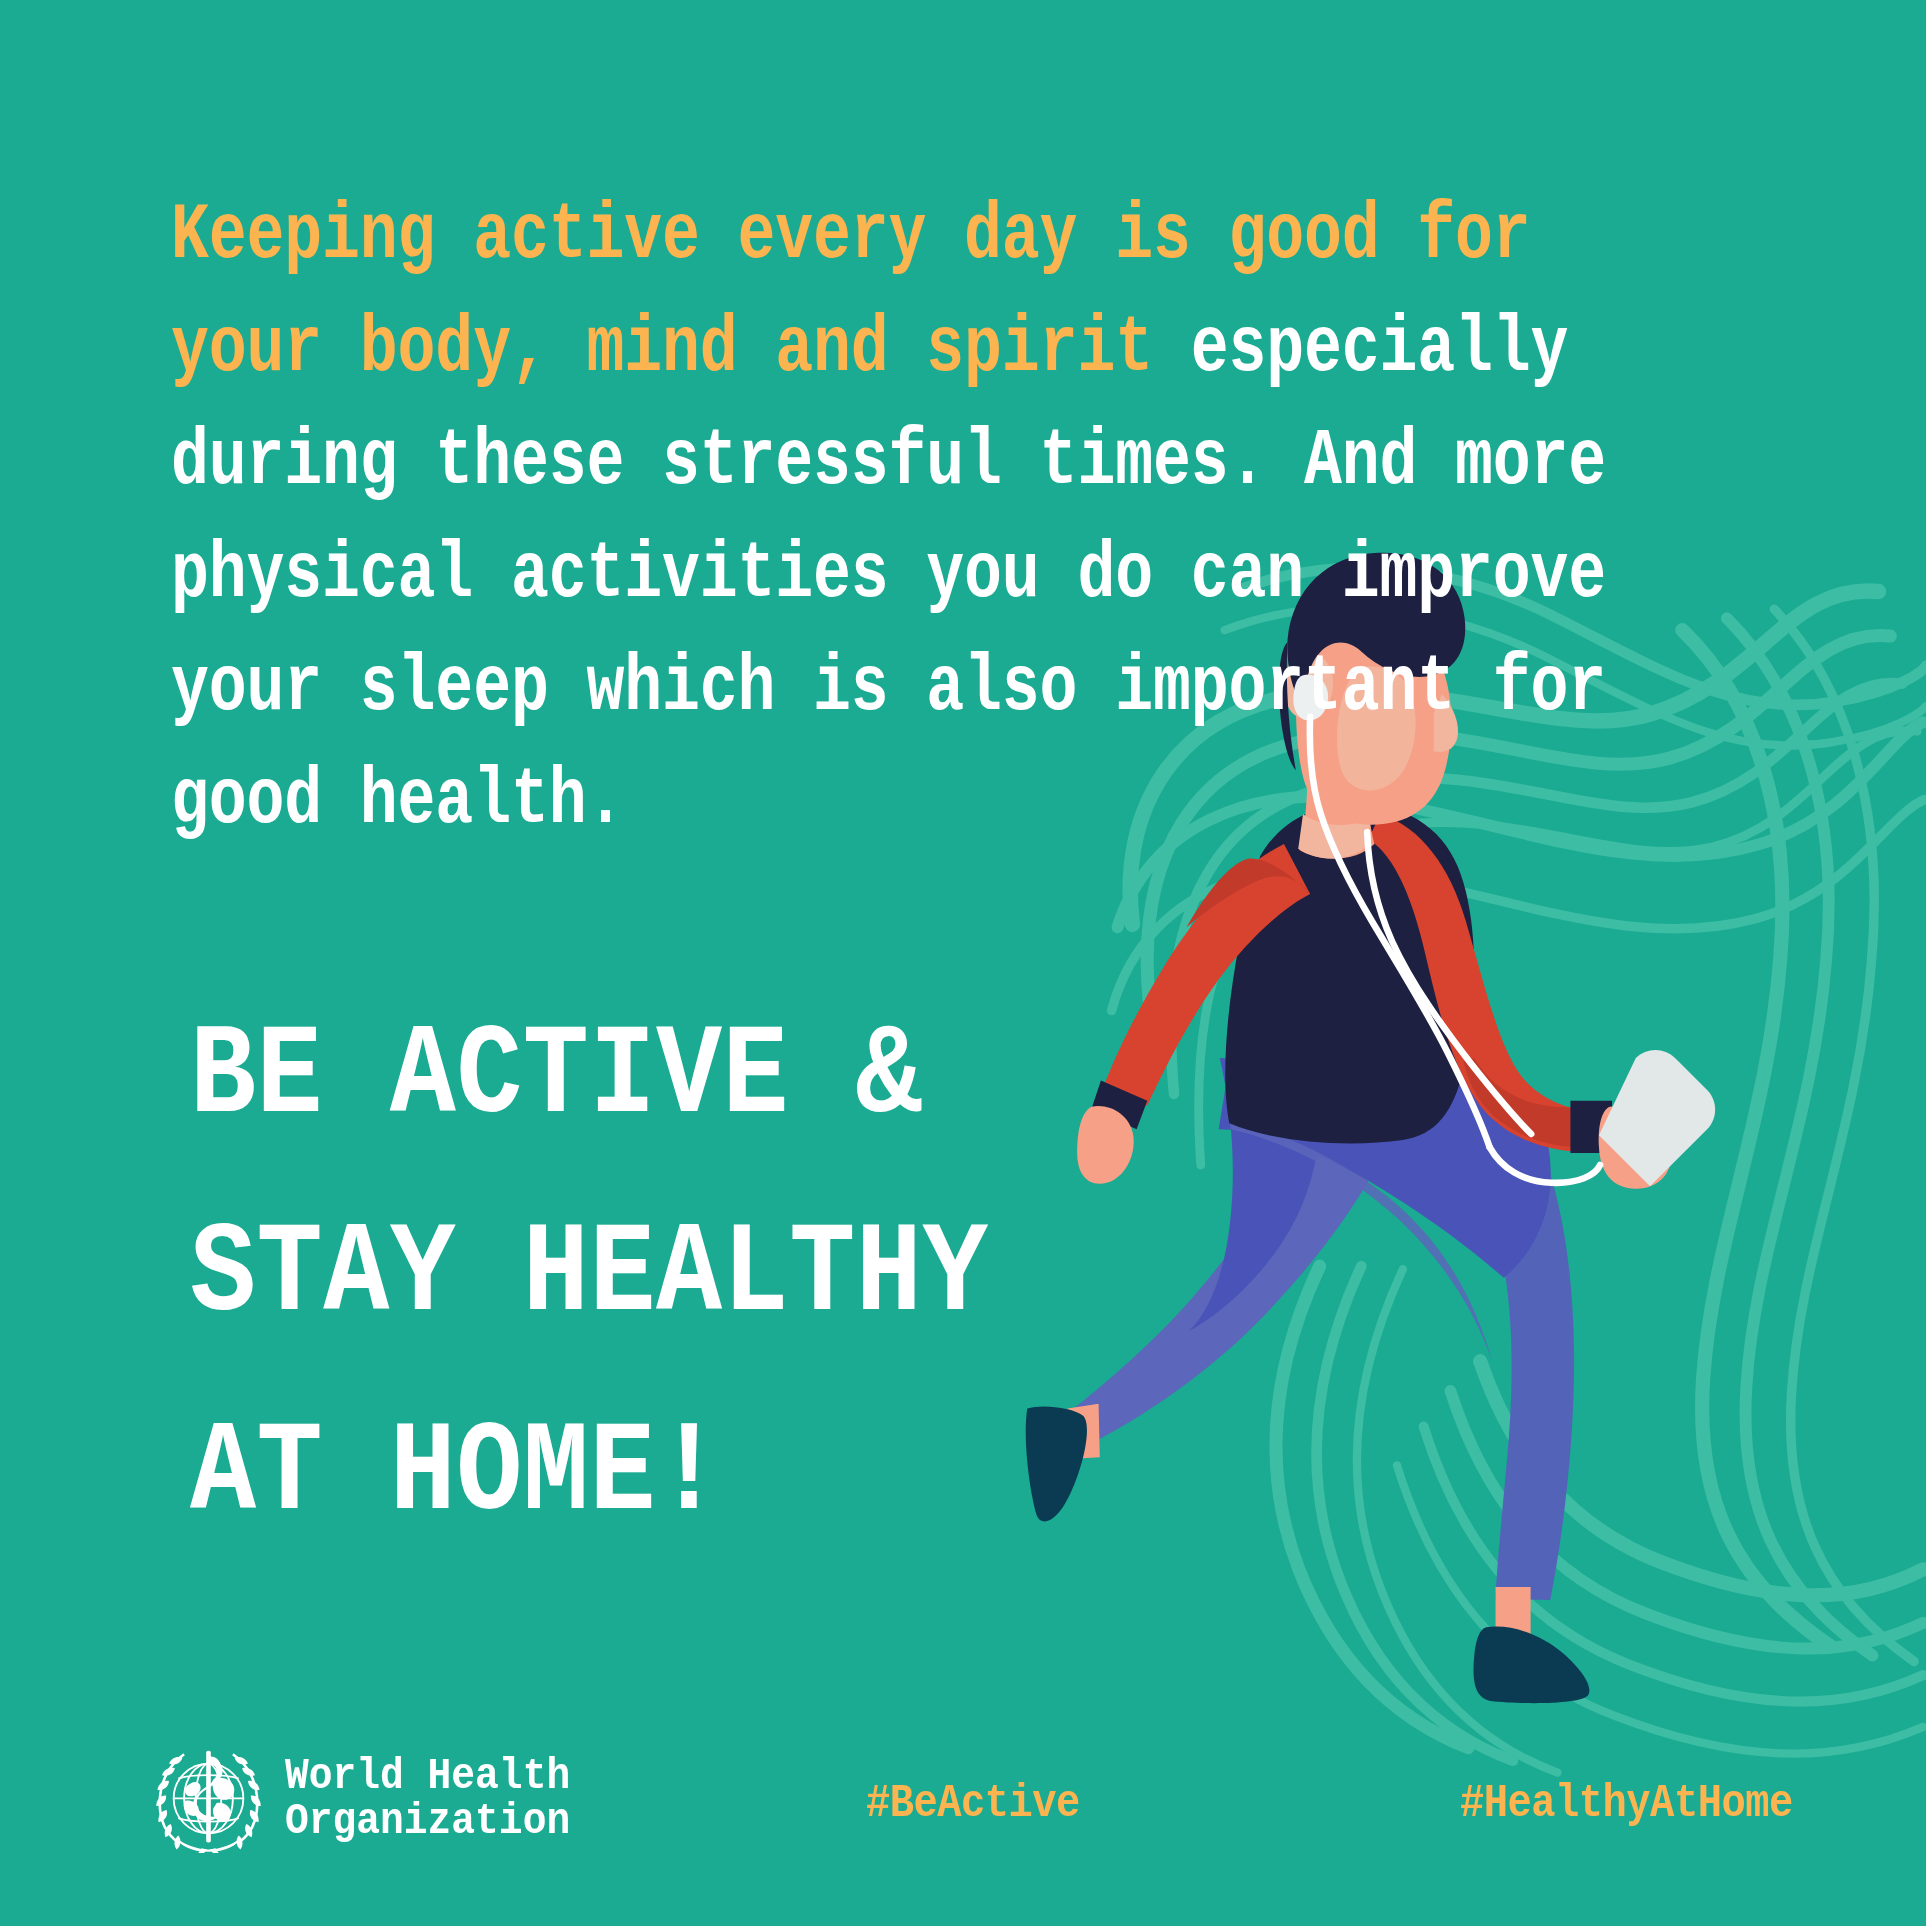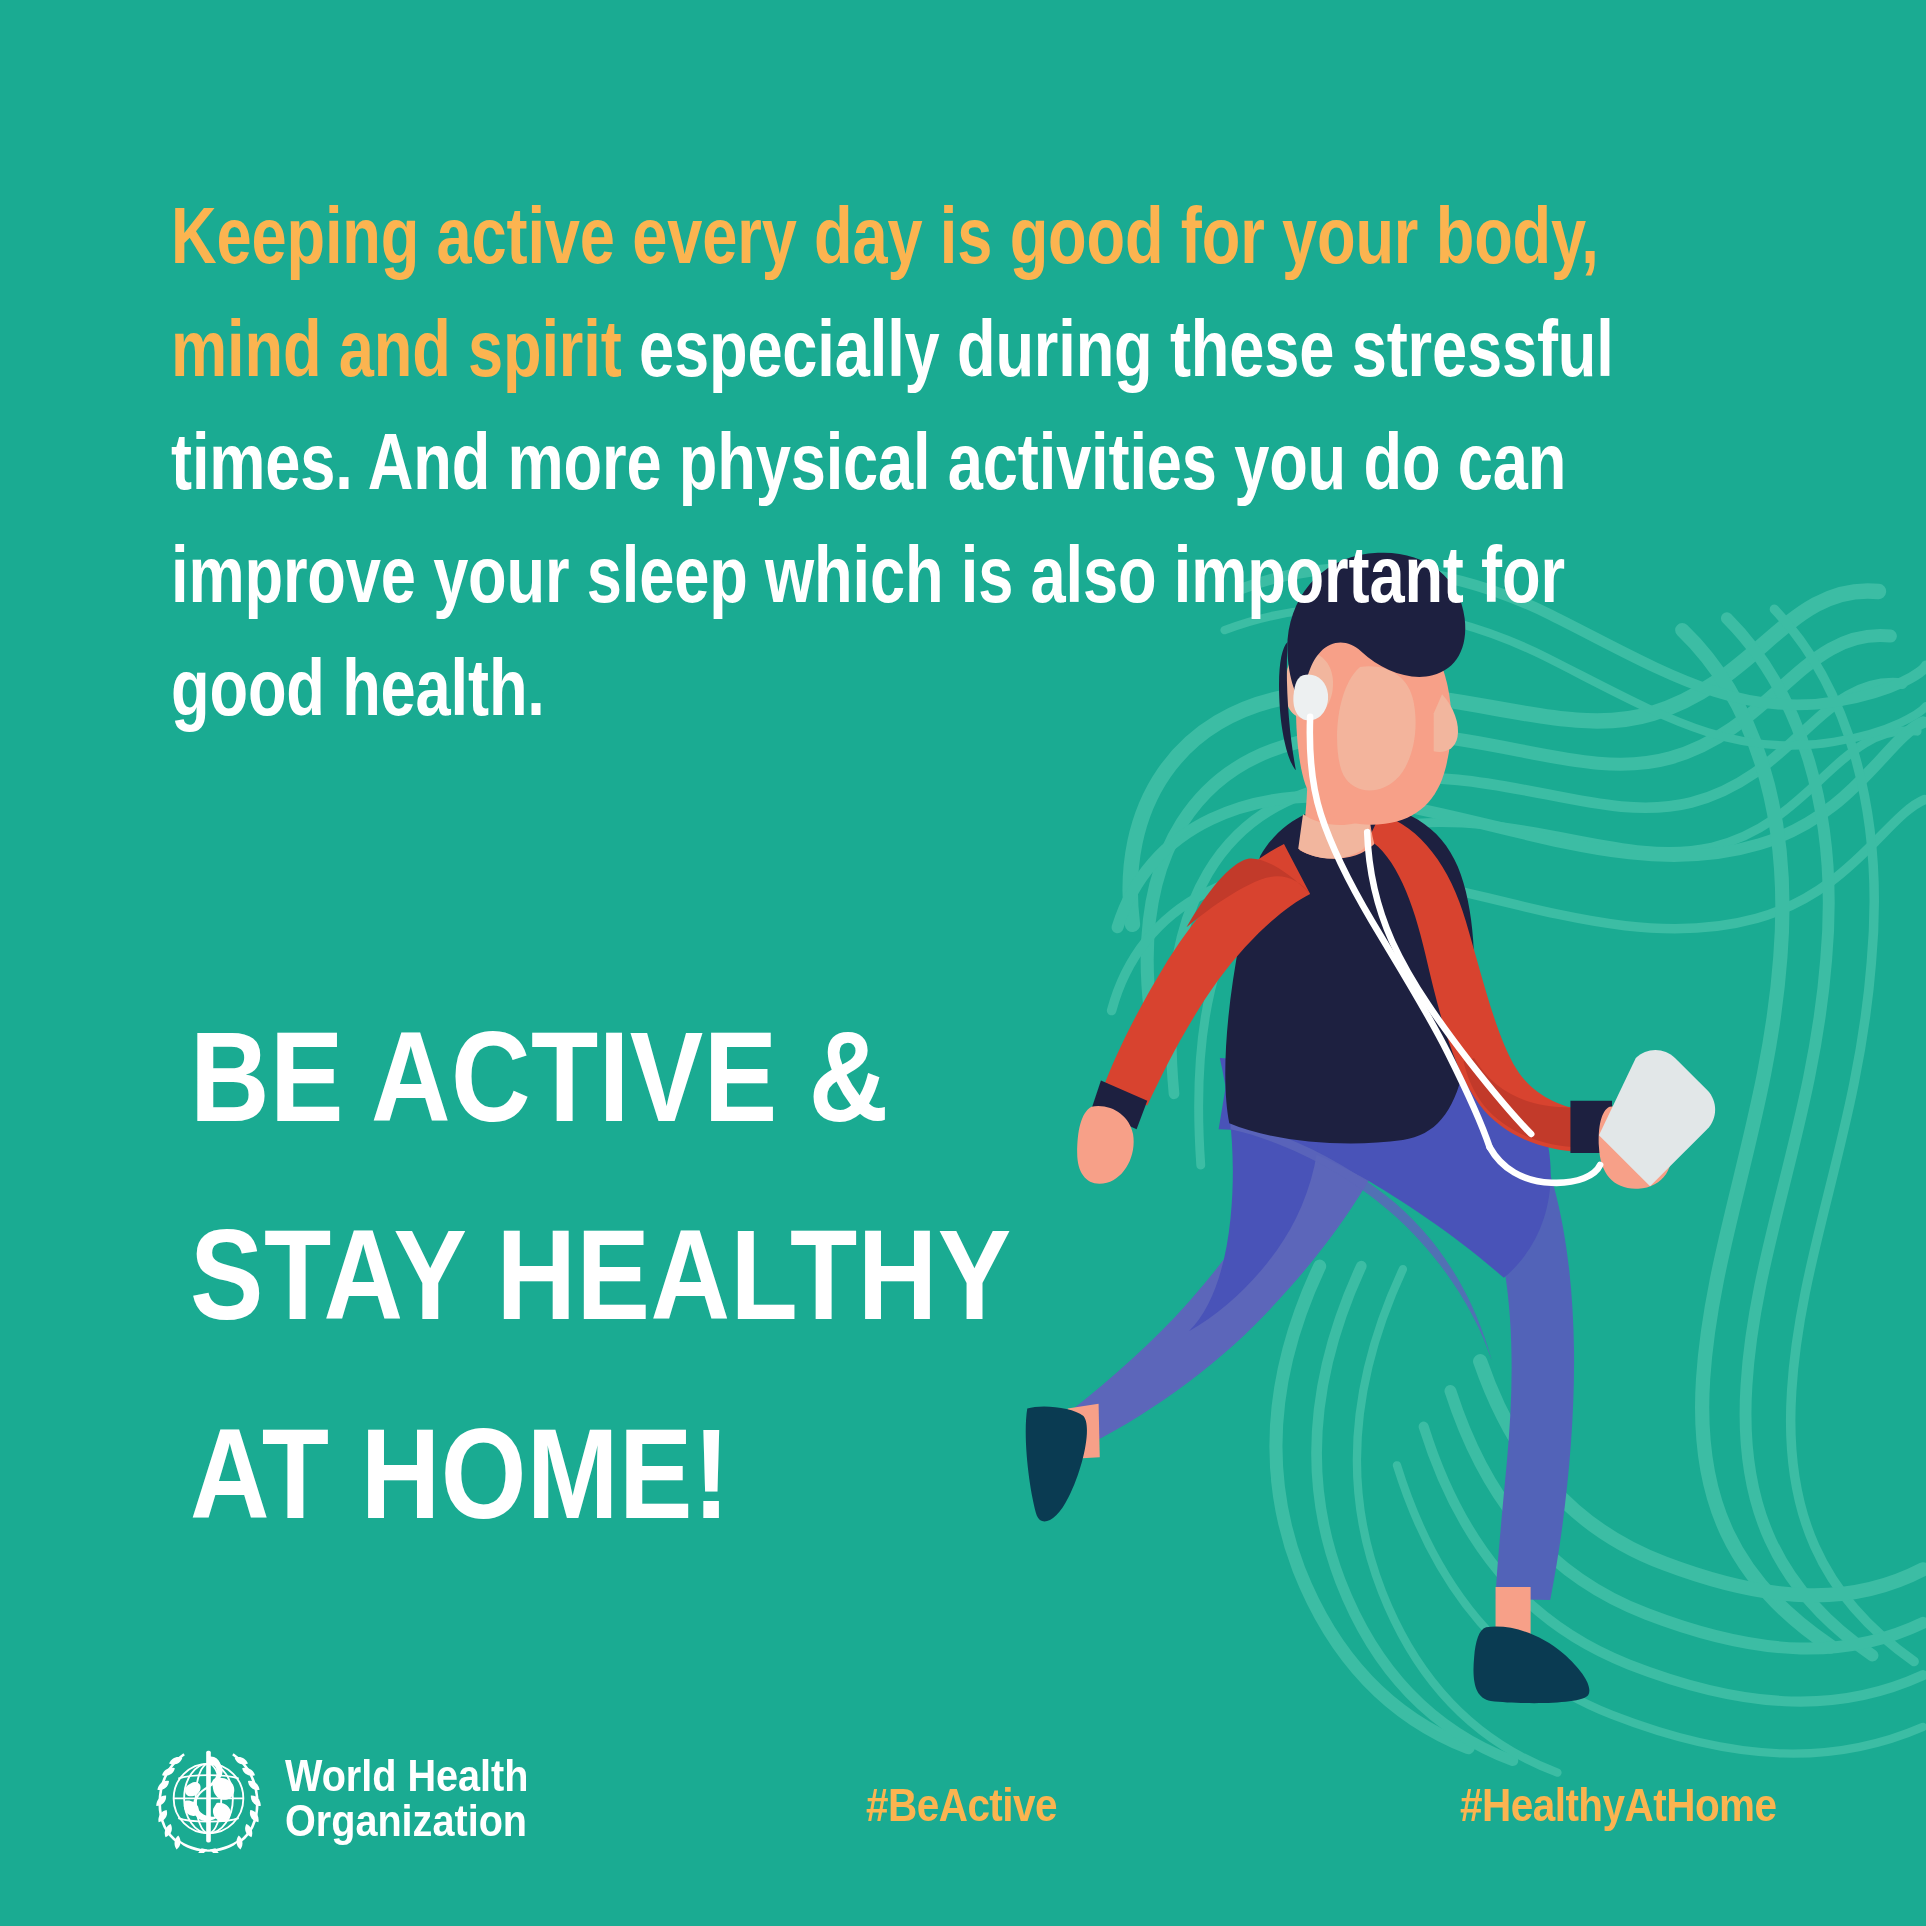--- a/index.html
+++ b/index.html
@@ -6,21 +6,21 @@
     margin: 0;
     padding: 0;
     background: #1aab92;
   }
   #poster {
     position: relative;
     width: 1926px;
     height: 1926px;
     background: #1aab92;
     overflow: hidden;
-    font-family: Liberation Sans, sans-serif;
+    font-family: Liberation Mono, monospace;
   }
 
   
   #waves {
     position: absolute;
     left: 0; top: 0;
     width: 1926px;
     height: 1926px;
     pointer-events: none;
   }

